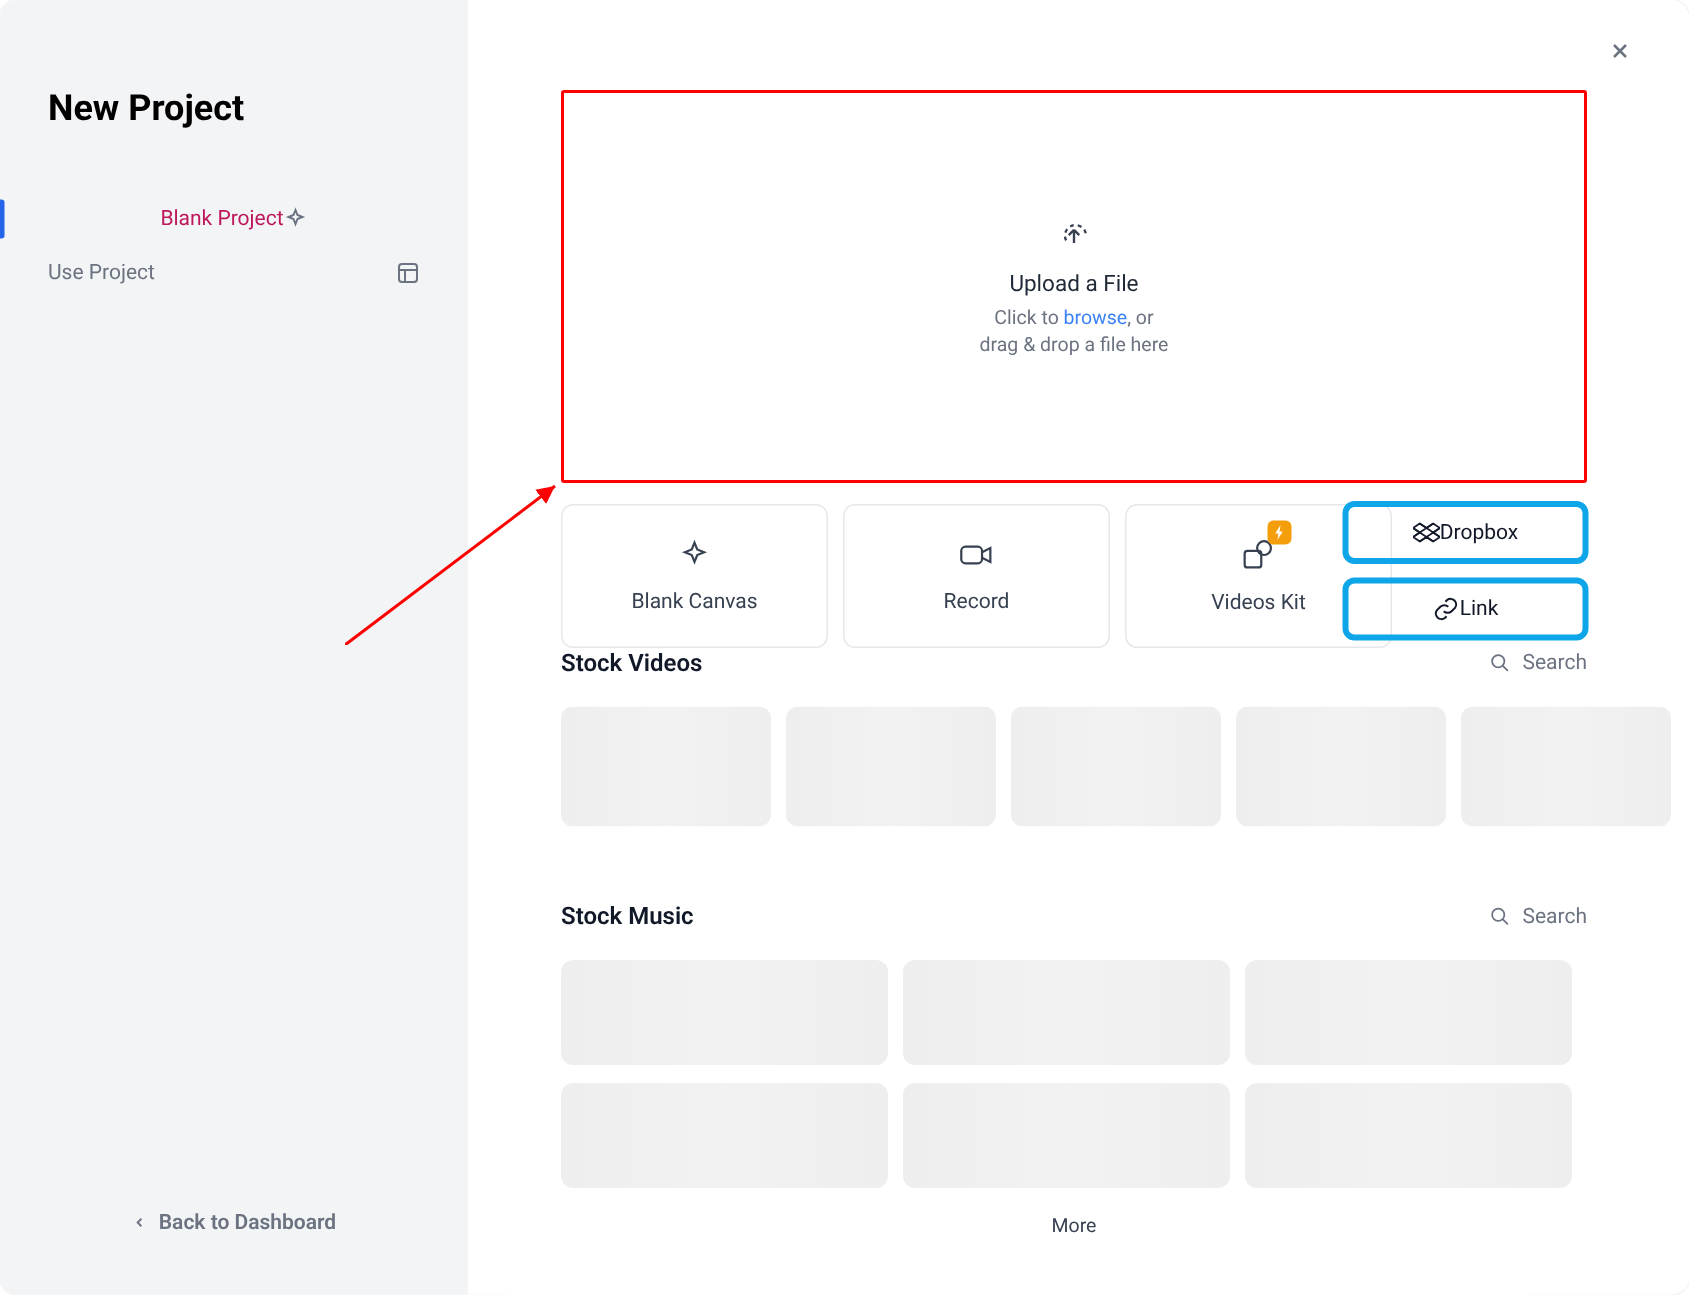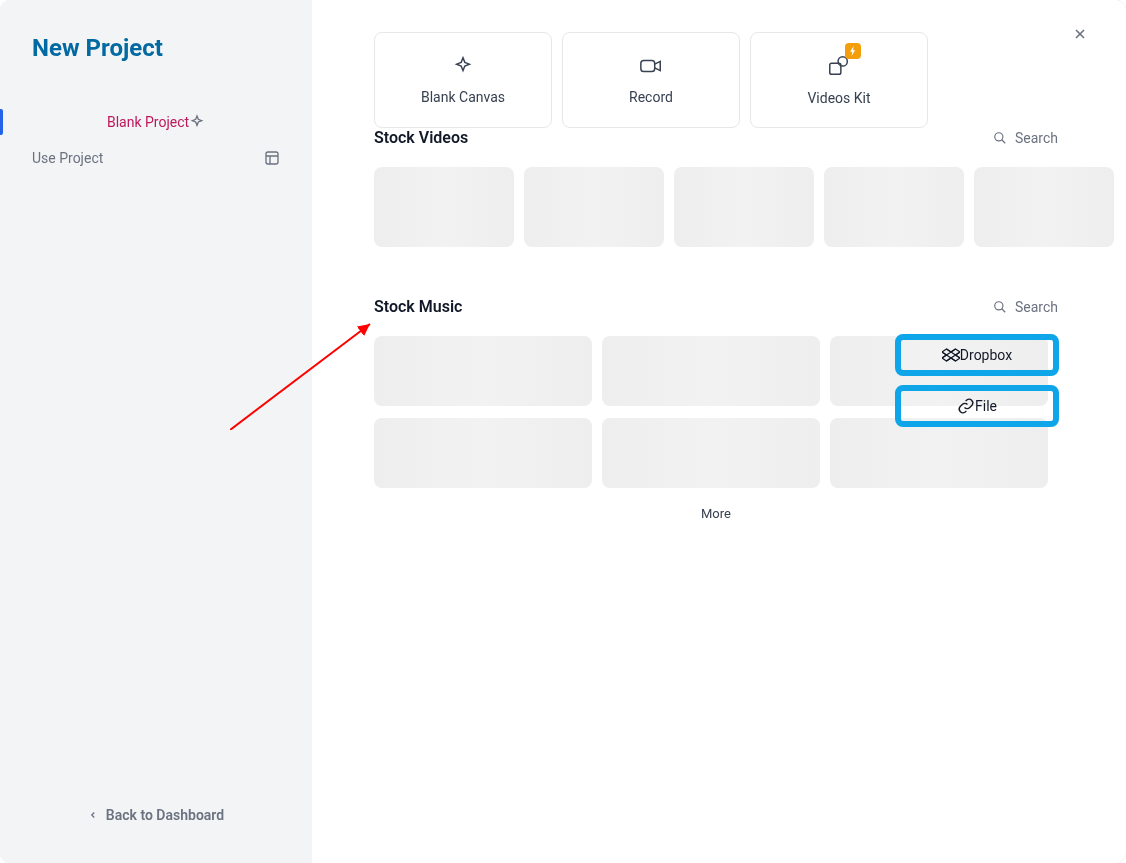--- a/index.html
+++ b/index.html
@@ -18,22 +18,23 @@
     left: 0; top: 0;
     width: 312px;
     height: 100%;
     background: #f3f4f6;
     display: flex;
     flex-direction: column;
   }
   .sidebar-title {
     font-size: 24px;
     font-weight: 700;
-    color: #0369a1;
+    color: #000000;
     padding: 34px 32px 24px 32px;
+    margin-top: 24px;
   }
   .sidebar-items { padding-top: 18px; }
   .sidebar-item {
     display: flex;
     align-items: center;
     justify-content: space-between;
     padding: 10px 32px;
     cursor: pointer;
     font-size: 14px;
     color: #6b7280;
@@ -156,21 +157,21 @@
     position: absolute;
     left: 895px;
     top: 334px;
     width: 164px;
     display: flex;
     flex-direction: column;
     gap: 9px;
   }
   .side-action {
     height: 42px;
-    border: 6px solid #0ea5e9;
+    border: 4px solid #0ea5e9;
     border-radius: 8px;
     display: flex;
     align-items: center;
     justify-content: center;
     cursor: pointer;
     font-size: 14px;
     color: #111827;
   }
   .section {
     width: 684px;
@@ -274,20 +275,35 @@
 </div>
 
 <div class="main">
 
   <div class="close-btn">
     <svg width="16" height="16" viewBox="0 0 24 24" fill="none" stroke="currentColor" stroke-width="2.5">
         <path d="M6 6l12 12M18 6L6 18"></path>
       </svg>
   </div>
 
+  <div class="upload-area">
+    <div class="inner">
+      <div class="upload-icon">
+        <svg width="28" height="26" viewBox="0 0 32 28" fill="none" stroke="currentColor" stroke-width="1.8">
+          <path d="M10 20a8 8 0 1 1 15-5" stroke-dasharray="3 3"></path>
+          <path d="M16 22V12m0 0l-4 4m4-4l4 4"></path>
+        </svg>
+      </div>
+      <div class="upload-title">Upload a File</div>
+      <div class="upload-sub">
+        <span>Click to </span><span class="link">browse</span><span>, or</span><br>
+        <span>drag &amp; drop a file here</span>
+      </div>
+    </div>
+  </div>
 
   <div class="action-row">
     <div class="action-card">
       <span>
         <svg width="22" height="22" viewBox="0 0 24 24" fill="none" stroke="currentColor" stroke-width="1.6">
             <path d="M12 3l2 5 5 2-5 2-2 5-2-5-5-2 5-2 2-5z"></path>
           </svg>
       </span>
       <span class="label">Blank Canvas</span>
     </div>
@@ -375,21 +391,21 @@
         </svg>
     </span>
     <span>Dropbox</span>
   </div>
   <div class="side-action">
     <span>
       <svg width="18" height="18" viewBox="0 0 24 24" fill="none" stroke="currentColor" stroke-width="1.8">
           <path d="M10 14a5 5 0 0 0 7 0l3-3a5 5 0 0 0-7-7l-1.5 1.5M14 10a5 5 0 0 0-7 0l-3 3a5 5 0 0 0 7 7l1.5-1.5"></path>
         </svg>
     </span>
-    <span>File</span>
+    <span>Link</span>
   </div>
 </div>
 
 <svg class="annotation-arrow" width="150" height="110">
   <defs>
     <marker id="arrowhead" markerWidth="8" markerHeight="8" refX="6" refY="3" orient="auto">
       <path d="M0 0L6 3L0 6z" fill="#ff0000"></path>
     </marker>
   </defs>
   <line x1="0" y1="110" x2="140" y2="4" stroke="#ff0000" stroke-width="2" marker-end="url(#arrowhead)"></line>

